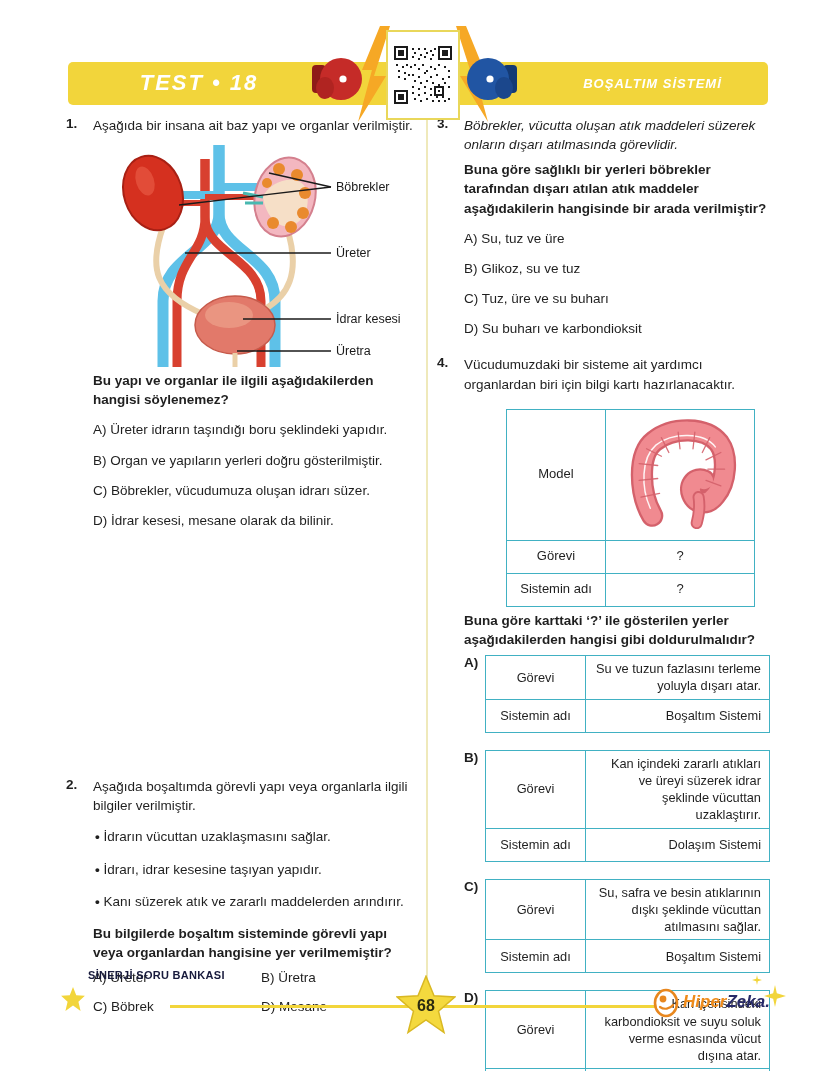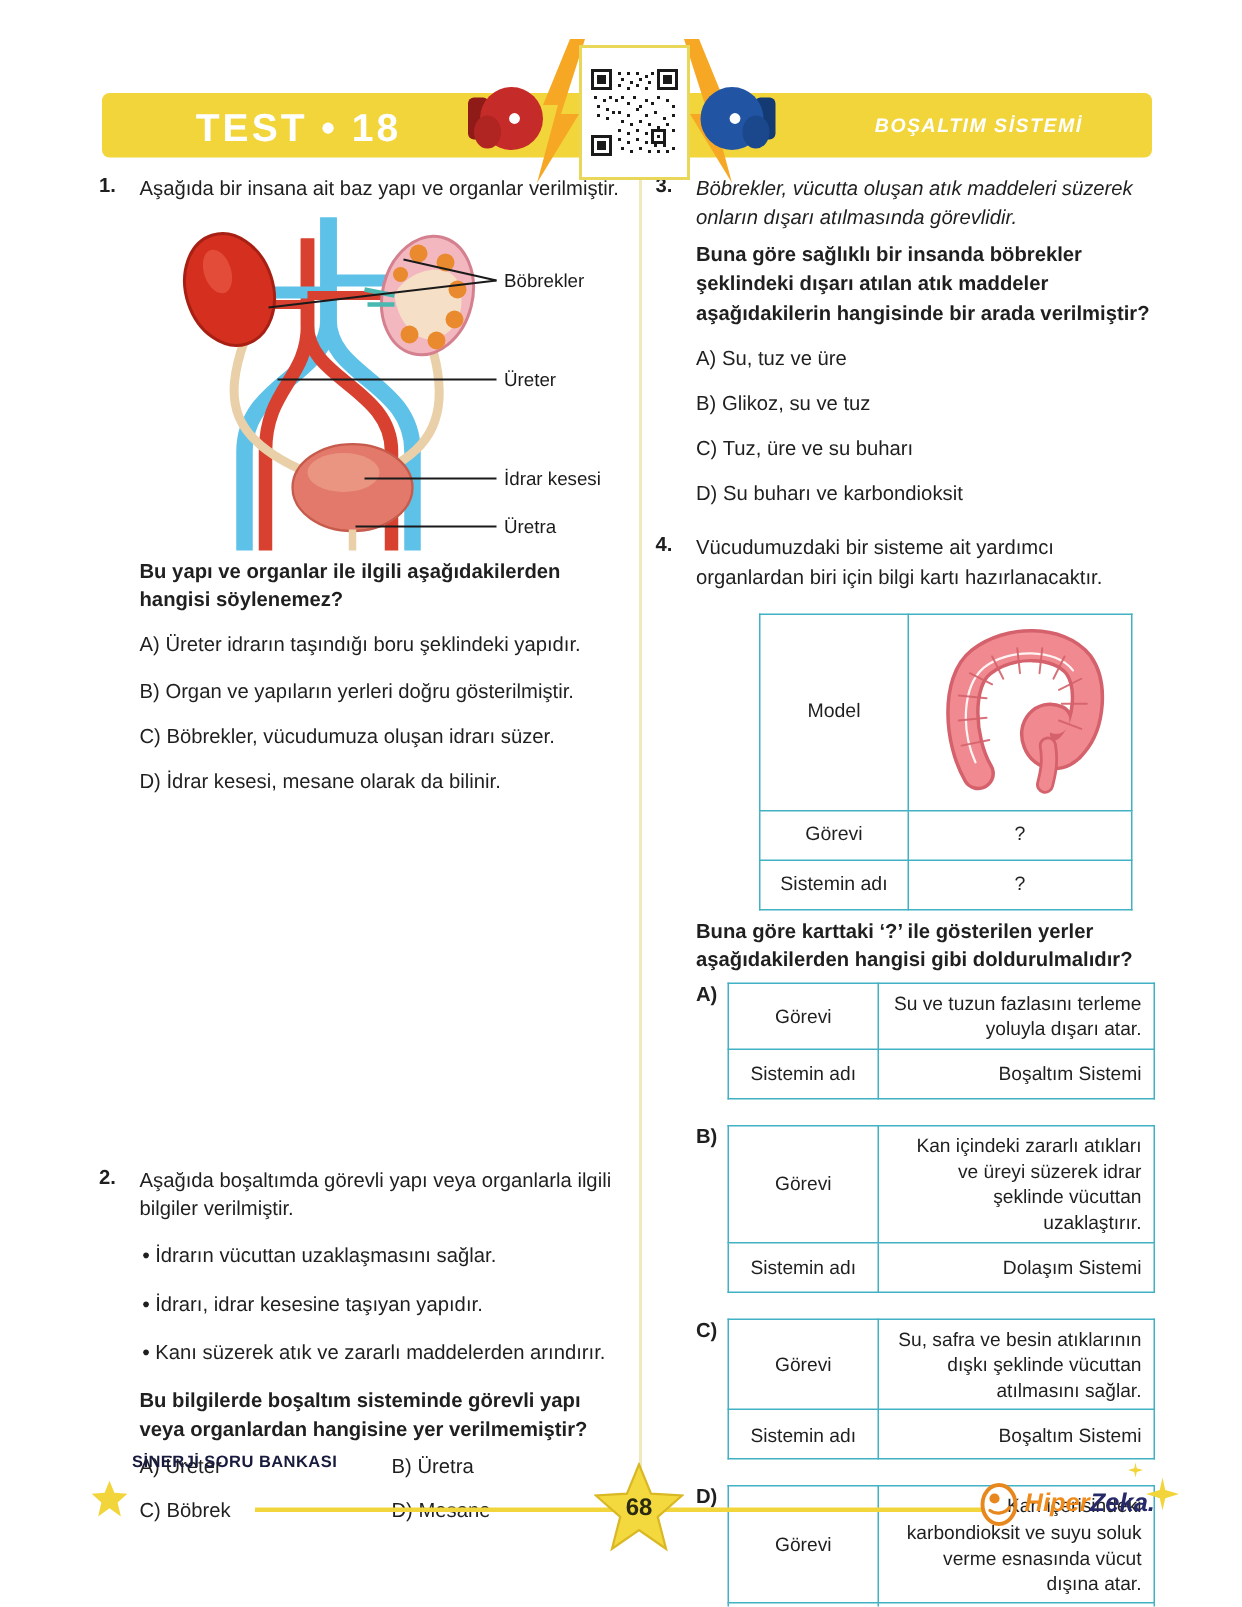--- a/index.html
+++ b/index.html
@@ -5,21 +5,21 @@
   html,body{margin:0;padding:0;}
   body{
     width:828px;height:1071px;position:relative;overflow:hidden;
     background:#ffffff;
     font-family:"Liberation Sans","DejaVu Sans",sans-serif;
     color:#1f1f1f;
   }
   
   .banner{position:absolute;left:68px;top:62px;width:700px;height:43px;background:#f2d53b;border-radius:5px;}
   .test-label{position:absolute;left:84px;top:70px;width:230px;text-align:center;
-    font-size:26px;font-weight:bold;color:#ffffff;letter-spacing:2px;}
+    font-size:22px;font-weight:bold;font-style:italic;color:#ffffff;letter-spacing:2px;}
   .topic-label{position:absolute;left:545px;top:76px;width:215px;text-align:center;
     font-size:13px;font-weight:bold;font-style:italic;color:#ffffff;letter-spacing:1px;}
   .glove{position:absolute;width:64px;height:56px;}
   .glove-red{left:303px;top:52px;}
   .glove-blue{left:462px;top:52px;}
   .bolt{position:absolute;width:36px;height:98px;}
   .bolt-left{left:356px;top:26px;}
   .bolt-right{left:454px;top:26px;transform:scaleX(-1);}
   .qr-box{position:absolute;left:386px;top:30px;width:70px;height:86px;background:#ffffff;
     border:2px solid #e9d75a;display:flex;align-items:center;justify-content:center;z-index:3;}
@@ -214,21 +214,21 @@
     </div>
   </div>
 </div>
 
 <div class="col col-right">
 
   <div class="q">
     <div class="qnum">3.</div>
     <div class="qbody">
       <p class="italic">Böbrekler, vücutta oluşan atık maddeleri süzerek onların dışarı atılmasında görevlidir.</p>
-      <p class="stem">Buna göre sağlıklı bir insanda böbrekler şeklindeki dışarı atılan atık maddeler aşağıdakilerin hangisinde bir arada verilmiştir?</p>
+      <p class="stem">Buna göre sağlıklı bir yerleri böbrekler tarafından dışarı atılan atık maddeler aşağıdakilerin hangisinde bir arada verilmiştir?</p>
       <div class="opts">
         <p>A) Su, tuz ve üre</p>
         <p>B) Glikoz, su ve tuz</p>
         <p>C) Tuz, üre ve su buharı</p>
         <p>D) Su buharı ve karbondioksit</p>
       </div>
     </div>
   </div>
 
   <div class="q q4">

